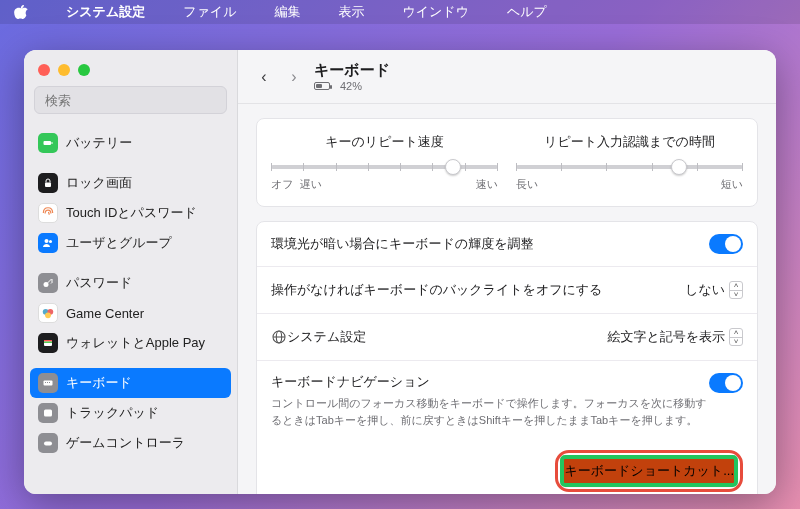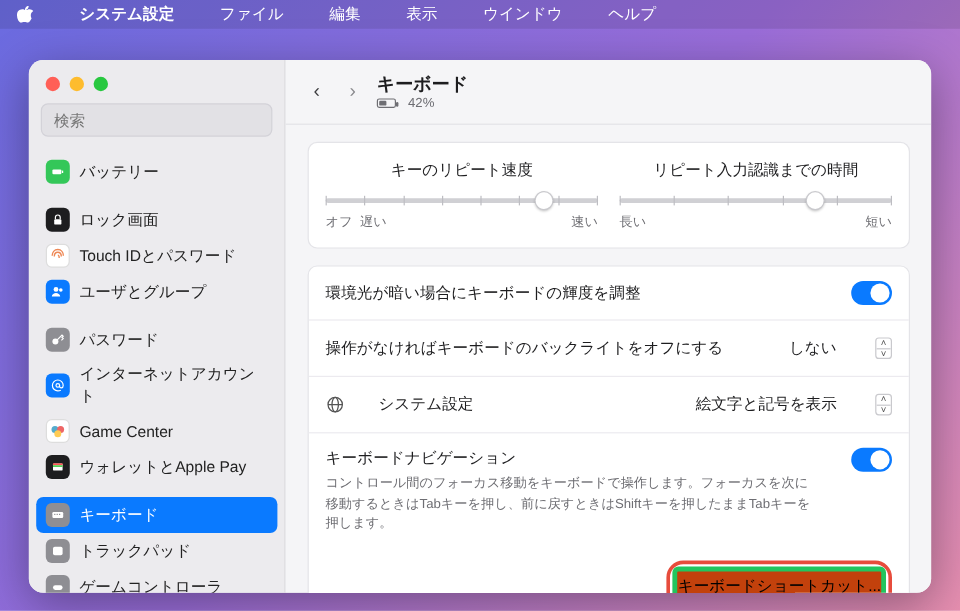--- a/index.html
+++ b/index.html
@@ -108,21 +108,21 @@
   .battery-icon .fill { position:absolute; left:1px; top:1px; bottom:1px; width:40%; background:#6e6e73; border-radius:1px; }
 
   .content { flex:1; overflow:auto; padding: 14px 18px; }
   .card {
     background:#fff; border:1px solid #e4e4e8; border-radius:8px;
     margin-bottom:14px;
   }
   .card .row {
     padding:12px 14px;
     border-top:1px solid #eceaef;
-    display:flex; align-items:center; gap:28px;
+    display:flex; align-items:center; gap:0;
   }
   .card .row:first-child { border-top:0; }
   .row .label { flex:1; font-size:13px; }
   .row .desc { font-size:11px; color:#6e6e73; line-height:1.5; margin-top:4px; }
 
   
   .sliders { display:flex; gap:18px; padding:14px;text-align:center; }
   .sld { flex:1; }
   .sld-title { font-size:13px; margin-bottom:14px; }
   .sld-track {
@@ -239,29 +239,20 @@
         <div class="sb-item">
           <div class="sb-icon" style="background: rgb(142, 142, 147);">
             <svg width="12" height="12" viewBox="0 0 24 24" fill="#fff">
               <circle cx="8" cy="15" r="5"></circle>
               <path d="M11 12l8-8 2 2-2 2 2 2-3 3" stroke="#fff" stroke-width="2" fill="none"></path>
             </svg>
           </div>
           <span>パスワード</span>
         </div>
         <div class="sb-item">
-          <div class="sb-icon" style="background: rgb(10, 122, 255);">
-            <svg width="12" height="12" viewBox="0 0 24 24" fill="none" stroke="#fff" stroke-width="2">
-              <circle cx="12" cy="12" r="3"></circle>
-              <path d="M15 12v2c0 3 6 3 6-2 0-5-4-9-9-9s-9 4-9 9 4 9 9 9c2 0 3 0 5-1"></path>
-            </svg>
-          </div>
-          <span>インターネットアカウント</span>
-        </div>
-        <div class="sb-item">
           <div class="sb-icon" style="background: rgb(255, 255, 255); border: 1px solid rgb(221, 221, 221);">
             <svg width="14" height="14" viewBox="0 0 24 24">
               <circle cx="8" cy="10" r="5" fill="#5ac"></circle>
               <circle cx="16" cy="10" r="5" fill="#e66"></circle>
               <circle cx="12" cy="16" r="5" fill="#fc5"></circle>
             </svg>
           </div>
           <span>Game Center</span>
         </div>
         <div class="sb-item">

